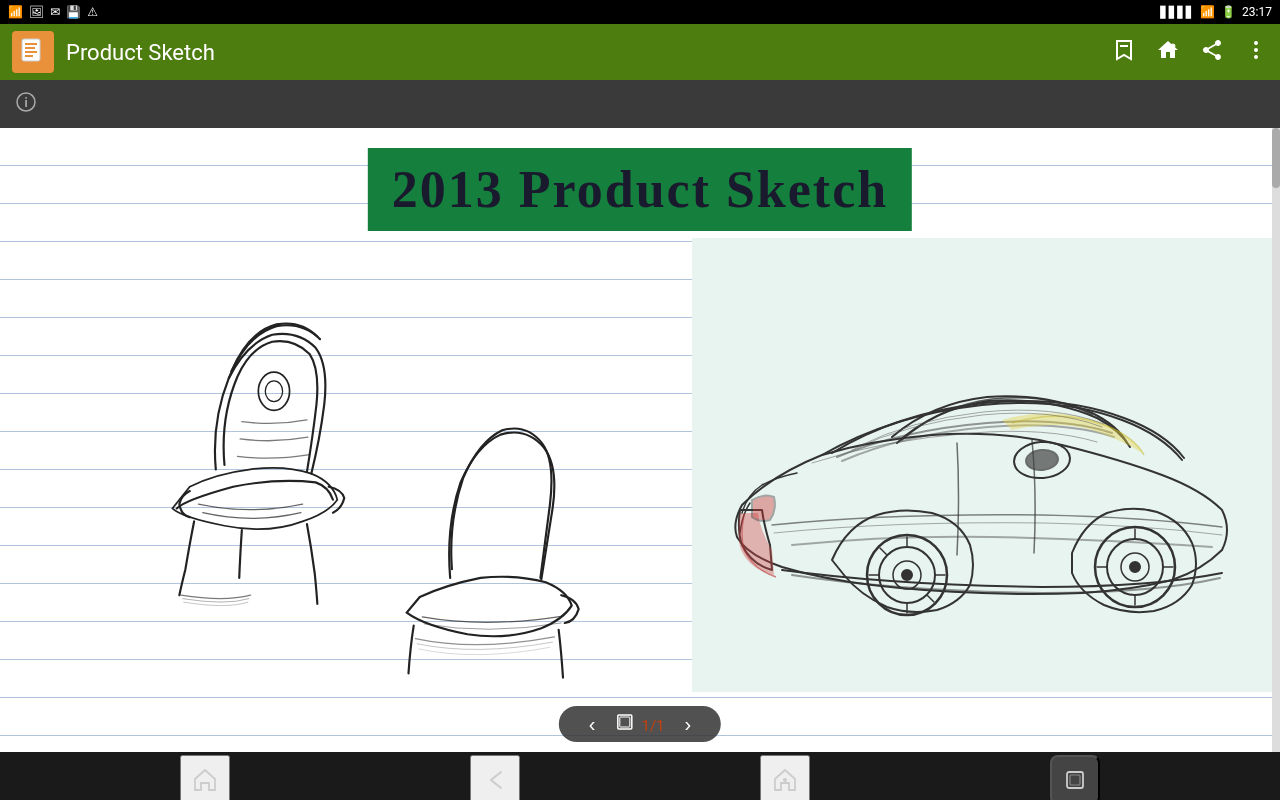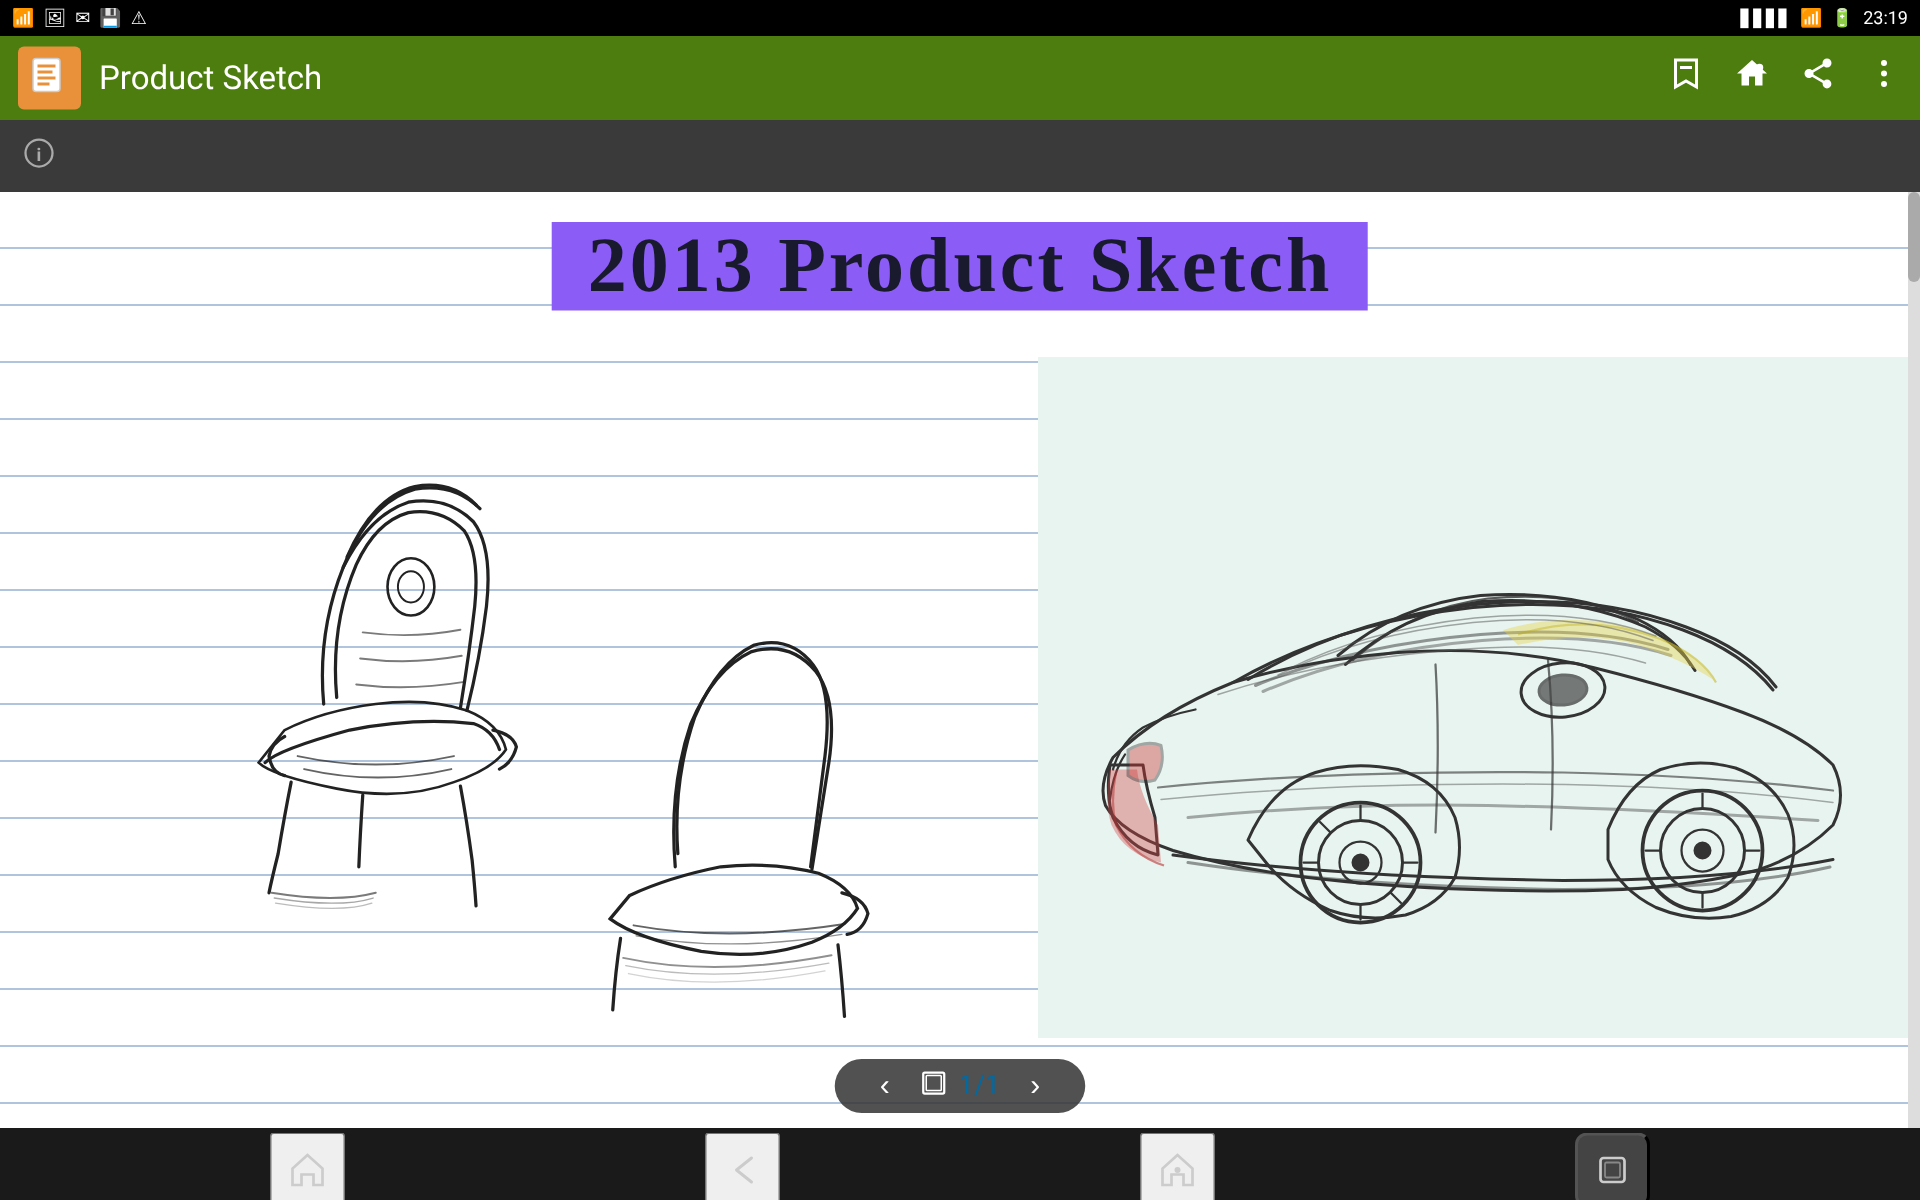--- a/index.html
+++ b/index.html
@@ -103,22 +103,22 @@
 
     
     .title-section {
       position: absolute;
       top: 20px;
       left: 50%;
       transform: translateX(-50%);
       z-index: 10;
     }
     .title-highlight {
-      background: #8b5cf6;
-      padding: 0 24px;
+      background: #15803d;
+      padding: 12px 24px;
       display: inline-block;
     }
     .title-text {
       font-family: 'Segoe Script', 'Comic Sans MS', cursive;
       font-size: 52px;
       color: #1a1a2e;
       font-weight: bold;
       letter-spacing: 2px;
     }
 
@@ -189,24 +189,24 @@
     .nav-btn {
       color: #fff;
       font-size: 20px;
       cursor: pointer;
       padding: 2px 10px;
       background: none;
       border: none;
       line-height: 1;
     }
     .nav-info {
-      color: #0369a1;
-      font-size: 18px;
-      display: flex;
-      align-items: flex-start;
+      color: #c2410c;
+      font-size: 15px;
+      display: flex;
+      align-items: flex-end;
       gap: 8px;
       padding: 0 10px;
     }
 
     
     #bottom-bar {
       width: 1280px;
       height: 56px;
       background: #1a1a1a;
       display: flex;
@@ -237,21 +237,21 @@
     <span>📶</span>
     <span>🖼</span>
     <span>✉</span>
     <span>💾</span>
     <span>⚠</span>
   </div>
   <div class="status-right">
     <span style="font-size:11px;">▋▋▋▋</span>
     <span>📶</span>
     <span>🔋</span>
-    <span>23:19</span>
+    <span>23:17</span>
   </div>
 </div>
 
 <div id="app-toolbar">
   <div class="toolbar-icon-box">
     <svg width="30" height="30" viewBox="0 0 30 30">
       <rect x="4" y="2" width="18" height="22" rx="2" fill="#fff" stroke="#ccc" stroke-width="1"></rect>
       <rect x="7" y="6" width="12" height="2" fill="#e8913a"></rect>
       <rect x="7" y="10" width="10" height="2" fill="#e8913a"></rect>
       <rect x="7" y="14" width="12" height="2" fill="#e8913a"></rect>

